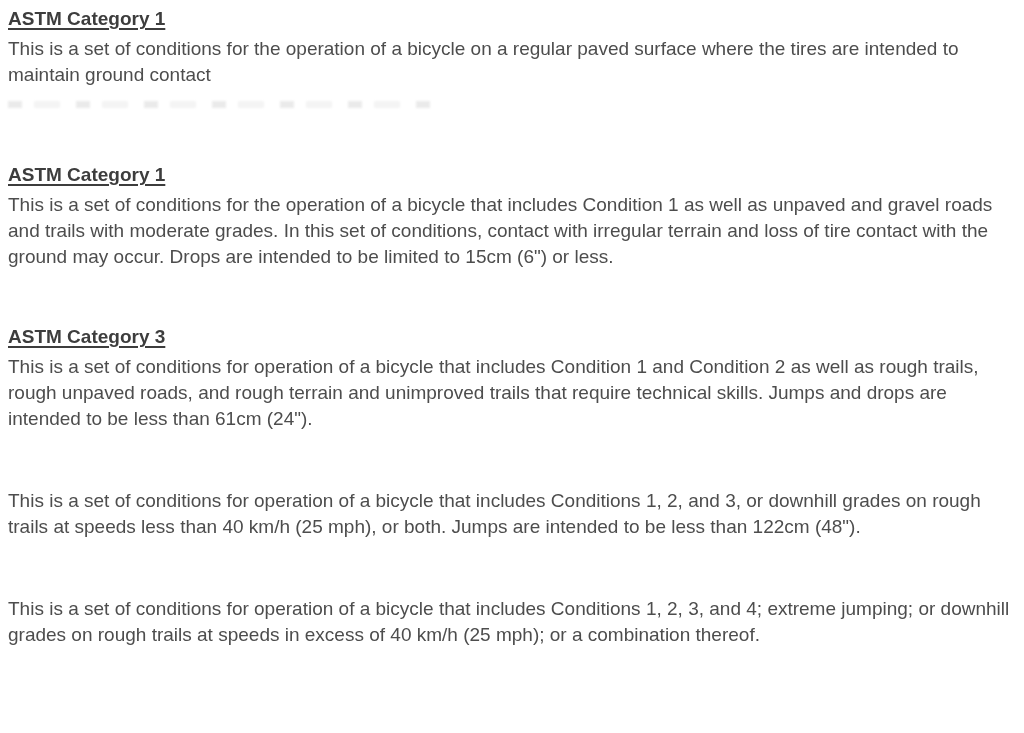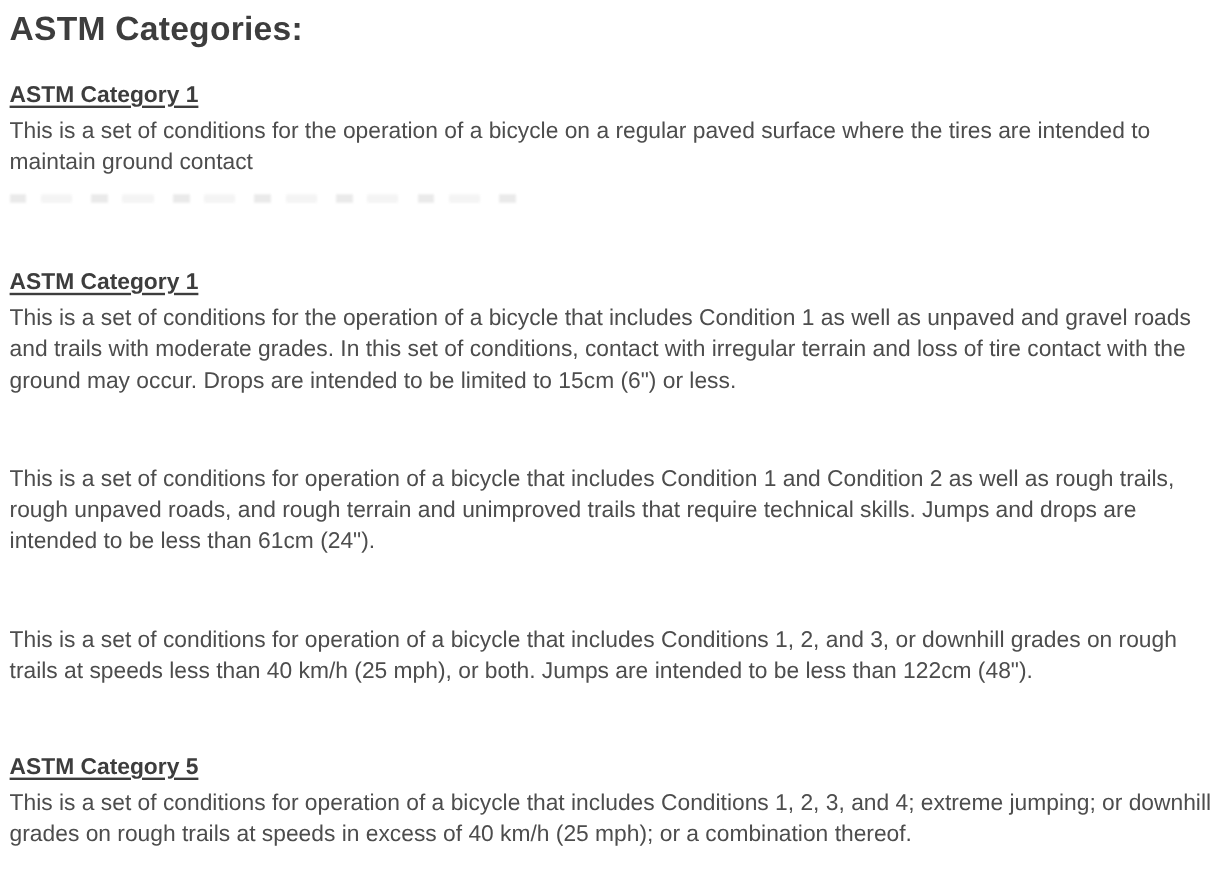--- a/index.html
+++ b/index.html
@@ -54,39 +54,38 @@
         rgba(150,150,150,0.18) 26px, rgba(150,150,150,0.18) 52px,
         rgba(0,0,0,0) 52px, rgba(0,0,0,0) 68px);
     filter: blur(1px);
   }
 </style>
 </head>
 <body>
 
 <div class="page">
 
-  <h1 class="doc-title">ASTM Categories:</h1>
 
   <div class="section">
     <span class="section-heading">ASTM Category 1</span>
     <p class="section-body">This is a set of conditions for the operation of a bicycle on a regular paved surface where the tires are intended to maintain ground contact</p>
     <div class="ghost-line"></div>
   </div>
 
   <div class="section">
     <span class="section-heading">ASTM Category 1</span>
     <p class="section-body">This is a set of conditions for the operation of a bicycle that includes Condition 1 as well as unpaved and gravel roads and trails with moderate grades. In this set of conditions, contact with irregular terrain and loss of tire contact with the ground may occur. Drops are intended to be limited to 15cm (6") or less.</p>
   </div>
 
   <div class="section">
+    <span class="section-heading">ASTM Category 3</span>
     <p class="section-body">This is a set of conditions for operation of a bicycle that includes Condition 1 and Condition 2 as well as rough trails, rough unpaved roads, and rough terrain and unimproved trails that require technical skills. Jumps and drops are intended to be less than 61cm (24").</p>
   </div>
 
   <div class="section">
     <p class="section-body">This is a set of conditions for operation of a bicycle that includes Conditions 1, 2, and 3, or downhill grades on rough trails at speeds less than 40 km/h (25 mph), or both. Jumps are intended to be less than 122cm (48").</p>
   </div>
 
   <div class="section">
-    <span class="section-heading">ASTM Category 5</span>
     <p class="section-body">This is a set of conditions for operation of a bicycle that includes Conditions 1, 2, 3, and 4; extreme jumping; or downhill grades on rough trails at speeds in excess of 40 km/h (25 mph); or a combination thereof.</p>
   </div>
 
 </div>
 
 </body></html>

